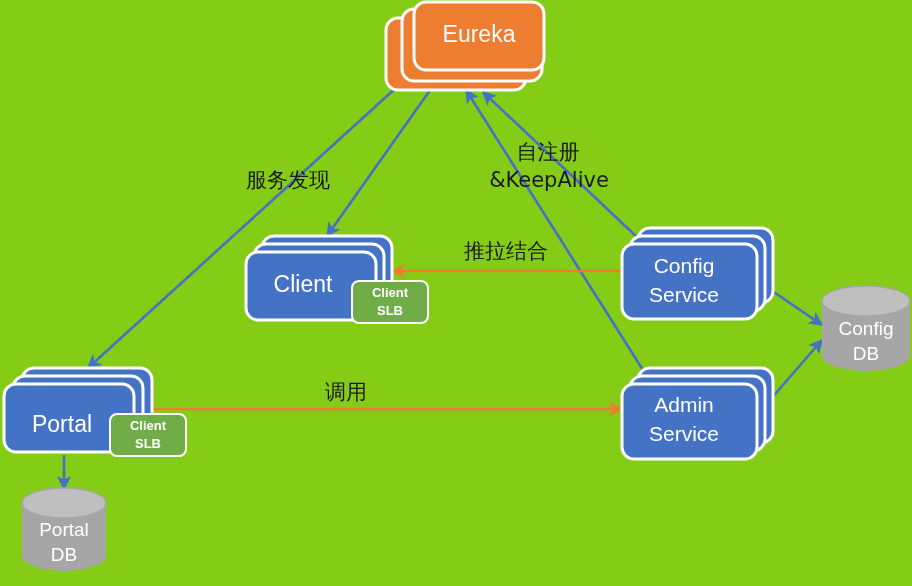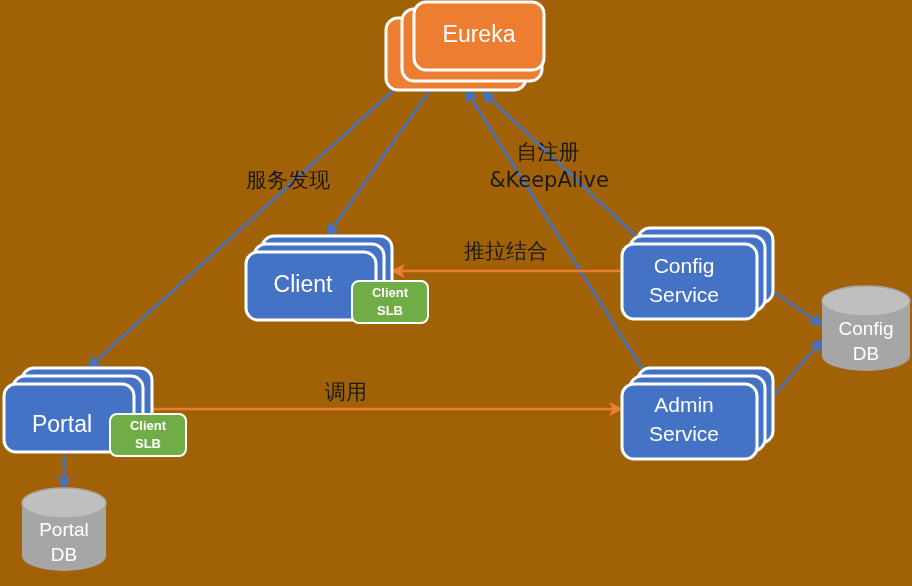--- a/index.html
+++ b/index.html
@@ -7,21 +7,21 @@
     padding: 0;
     background: #ffffff;
   }
   body {
     font-family: "Liberation Sans", "DejaVu Sans", sans-serif;
   }
   #diagram-root {
     position: relative;
     width: 912px;
     height: 586px;
-    background: #a16207;
+    background: #84cc16;
     overflow: hidden;
   }
   svg.canvas {
     position: absolute;
     left: 0;
     top: 0;
     width: 912px;
     height: 586px;
   }
   .node-label {

